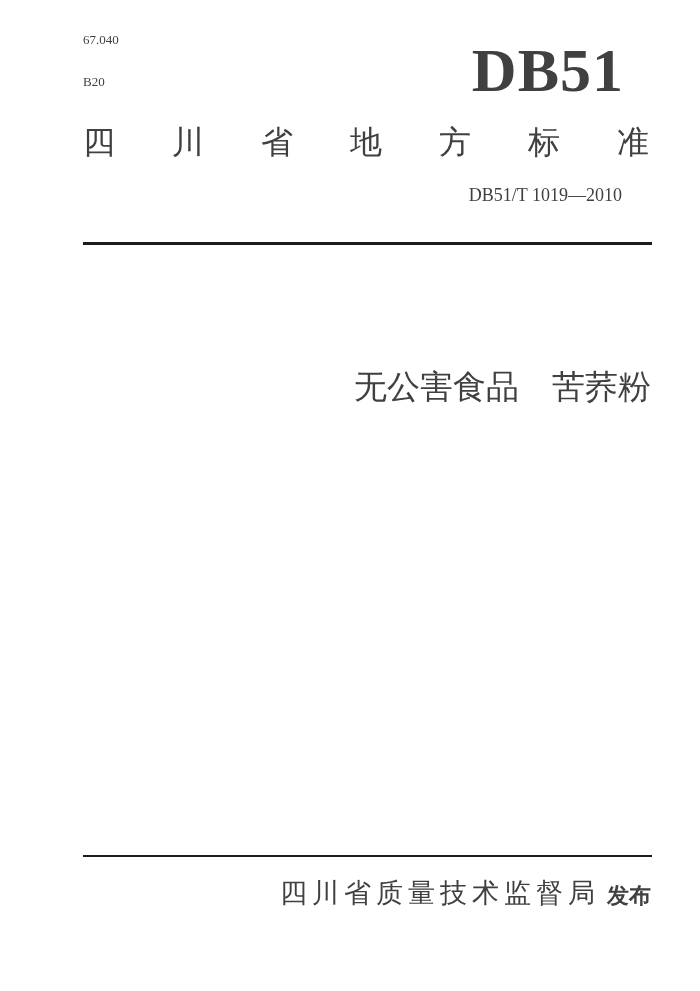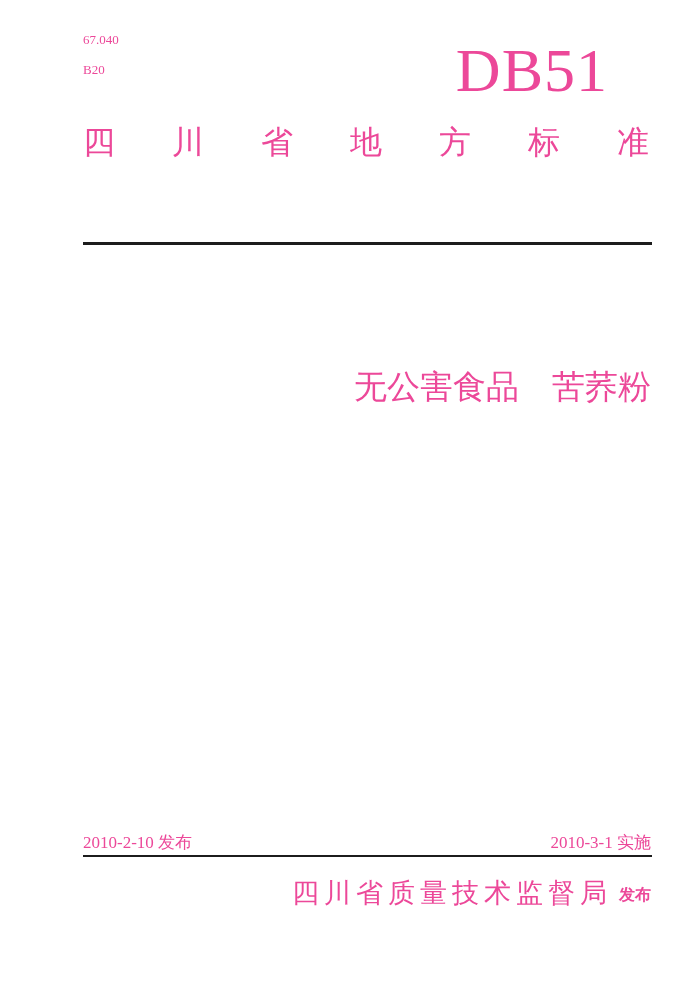--- a/index.html
+++ b/index.html
@@ -5,44 +5,44 @@
   html, body {
     margin: 0;
     padding: 0;
     background: #ffffff;
   }
   .page {
     position: relative;
     width: 700px;
     height: 991px;
     background: #ffffff;
-    color: #ec4899;
+    color: #404040;
     font-family: "Liberation Serif", serif;
     overflow: hidden;
   }
   .ics-code {
     position: absolute;
     left: 83px;
     top: 33px;
     font-size: 13px;
     line-height: 1.1;
   }
   .class-code {
     position: absolute;
     left: 83px;
-    top: 63px;
+    top: 75px;
     font-size: 13px;
     line-height: 1.1;
   }
   .db-logo {
     position: absolute;
     top: 39px;
-    right: 92px;
+    right: 76px;
     font-family: "Liberation Serif", serif;
-    font-weight: normal;
+    font-weight: bold;
     font-size: 62px;
     line-height: 1;
     letter-spacing: 1px;
   }
   .std-name {
     position: absolute;
     left: 83px;
     top: 126px;
     width: 566px;
     display: flex;
@@ -107,21 +107,21 @@
   }
   .issuer {
     font-family: "Liberation Serif", serif;
     font-size: 27px;
     line-height: 1.05;
     letter-spacing: 5px;
     margin-right: -5px;
   }
   .publish-label {
     font-family: Liberation Serif, serif;
-    font-size: 16px;
+    font-size: 22px;
     font-weight: bold;
     line-height: 1.05;
     padding-top: 4px;
   }
 </style>
 </head>
 <body>
 
 <div class="page">
 
@@ -134,29 +134,26 @@
   <div class="std-name">
     <span>四</span>
     <span>川</span>
     <span>省</span>
     <span>地</span>
     <span>方</span>
     <span>标</span>
     <span>准</span>
   </div>
 
+  <div class="std-number">DB51/T 1019—2010</div>
 
   <div class="rule-top"></div>
 
   <div class="doc-title">无公害食品　苦荞粉</div>
 
-  <div class="dates-row">
-    <span>2010-2-10 发布</span>
-    <span>2010-3-1 实施</span>
-  </div>
 
   <div class="rule-bottom"></div>
 
   <div class="issuer-row">
     <span class="issuer">四川省质量技术监督局</span>
     <span class="publish-label">发布</span>
   </div>
 
 </div>
 

